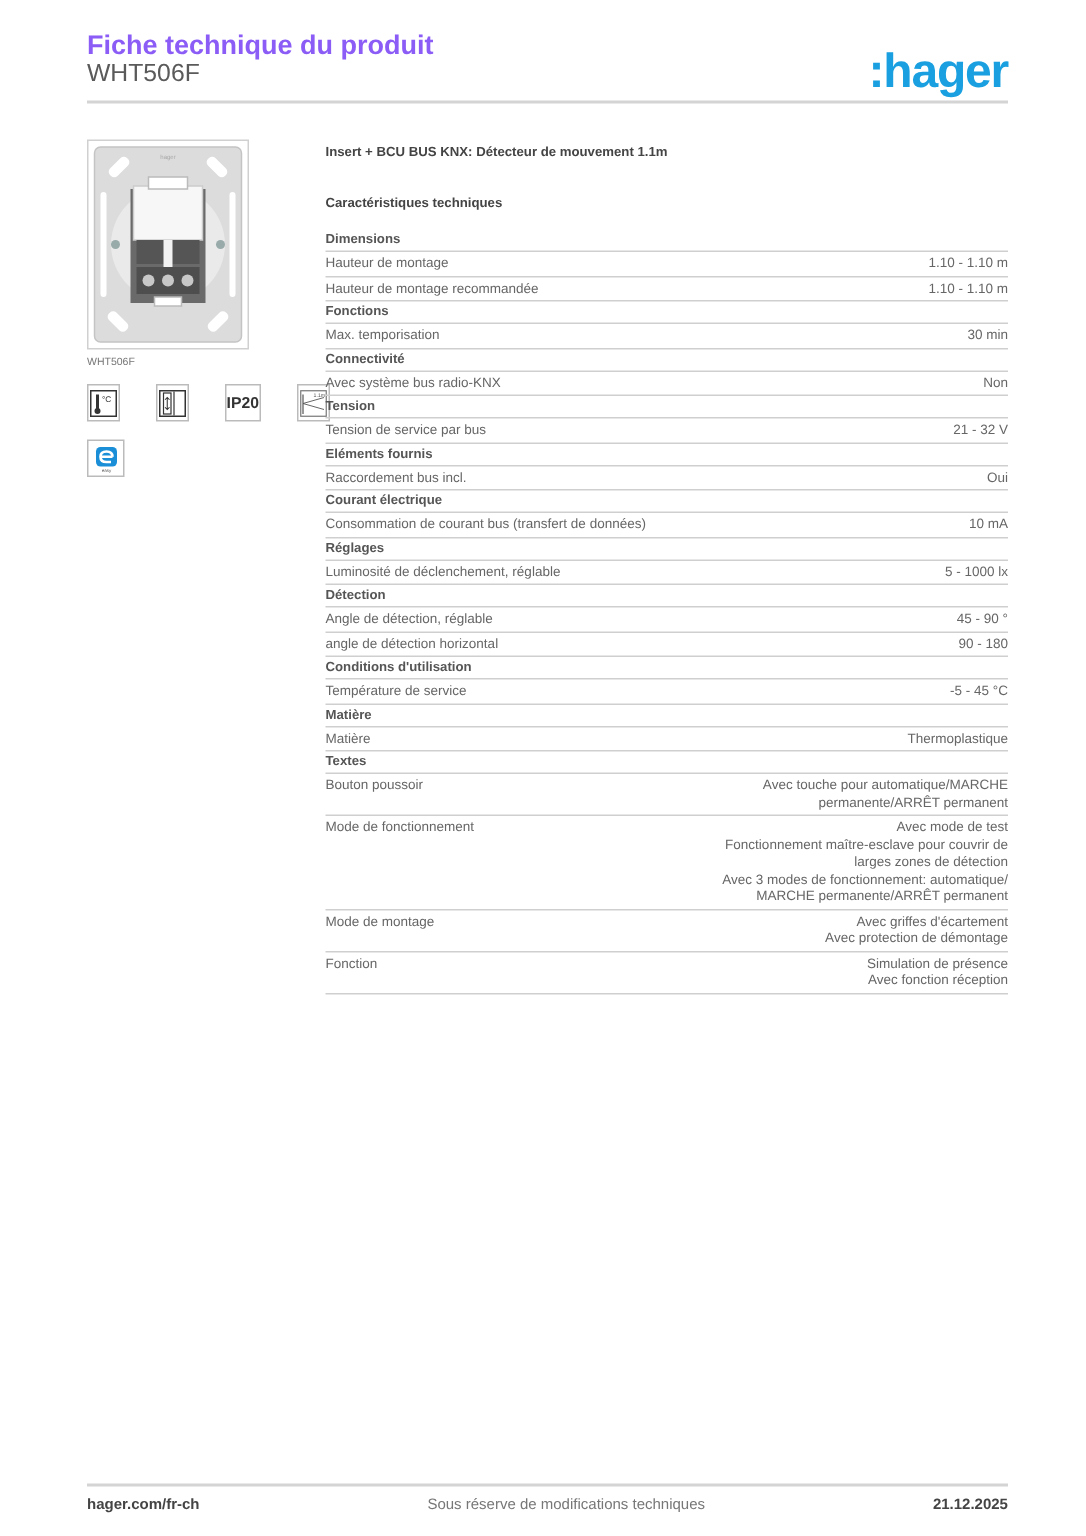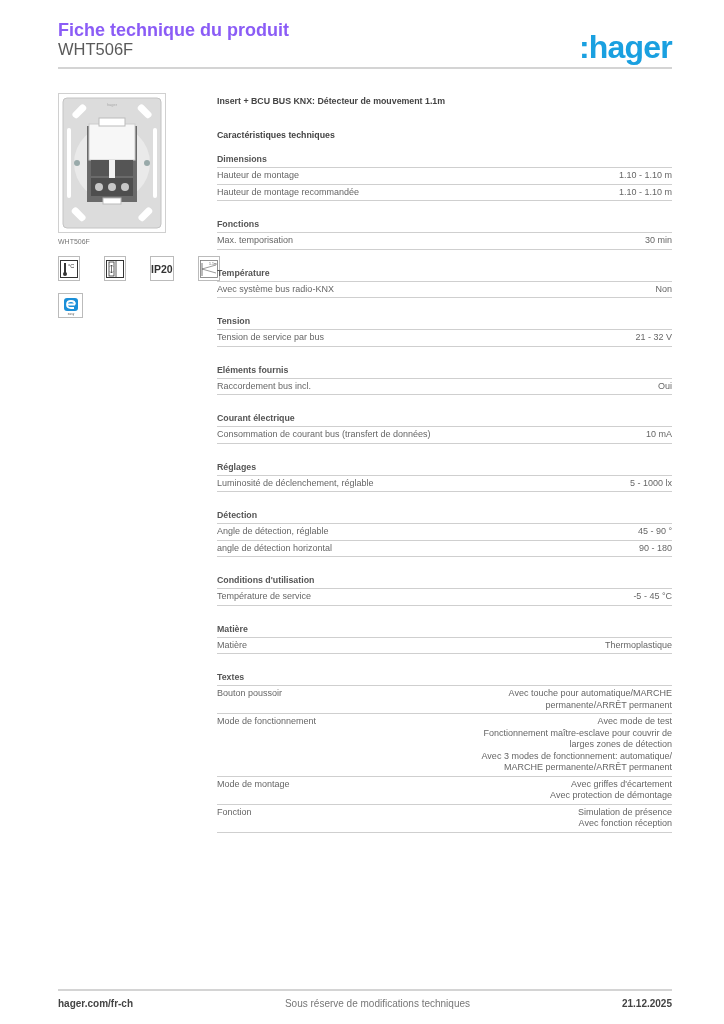--- a/index.html
+++ b/index.html
@@ -18,21 +18,21 @@
     .product-code { font-size: 7px; color: #777; margin-top: 5px; }
     .icon-row { display: flex; gap: 24px; margin-top: 11px; }
     .icon-box { width: 25px; height: 25px; border: 1px solid #bbb; display: flex; align-items: center; justify-content: center; box-sizing: border-box; }
     .icon-box svg { display: block; }
     .ip-text { font-size: 10.5px; font-weight: bold; color: #333; }
     .icon-row2 { margin-top: 12px; }
 
     .main { position: absolute; left: 217px; top: 96px; width: 455px; font-size: 9px; }
     .product-desc { font-weight: bold; color: #444; font-size: 8.8px; height: 14px; }
     .char-title { font-weight: bold; color: #444; font-size: 8.8px; margin-top: 20px; margin-bottom: 14px; }
-    .section { margin-bottom: 18px; }
+    .section { margin-bottom: 1px; }
     .section-title { font-weight: bold; color: #555; font-size: 8.8px; padding-bottom: 2px; border-bottom: 1.5px solid #cfcfcf; line-height: 11px; }
     .row { display: flex; justify-content: space-between; border-bottom: 1.5px solid #cfcfcf; padding: 2px 0 2px 0; line-height: 11.5px; color: #666; }
     .row .label { flex: 0 0 auto; }
     .row .value { text-align: right; white-space: pre-line; }
 
     .footer-rule { position: absolute; left: 58px; top: 989px; width: 614px; height: 1.5px; background: #d4d4d4; }
     .footer { position: absolute; left: 58px; top: 998px; width: 614px; font-size: 10px; display: flex; justify-content: space-between; align-items: center; }
     .footer .f-left { font-weight: bold; color: #444; }
     .footer .f-mid { color: #777; }
     .footer .f-right { font-weight: bold; color: #444; }
@@ -135,21 +135,21 @@
 
   <div class="section">
     <div class="section-title">Fonctions</div>
     <div class="row">
         <span class="label">Max. temporisation</span>
         <span class="value">30 min</span>
       </div>
   </div>
 
   <div class="section">
-    <div class="section-title">Température</div>
+    <div class="section-title">Connectivité</div>
     <div class="row">
         <span class="label">Avec système bus radio-KNX</span>
         <span class="value">Non</span>
       </div>
   </div>
 
   <div class="section">
     <div class="section-title">Tension</div>
     <div class="row">
         <span class="label">Tension de service par bus</span>

